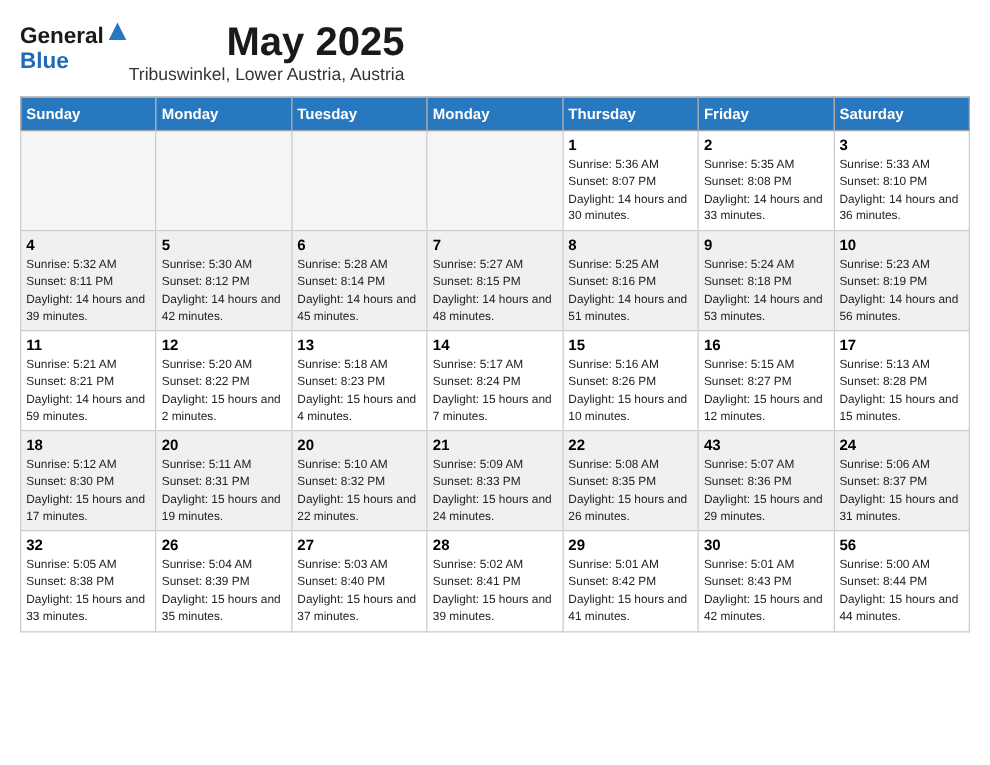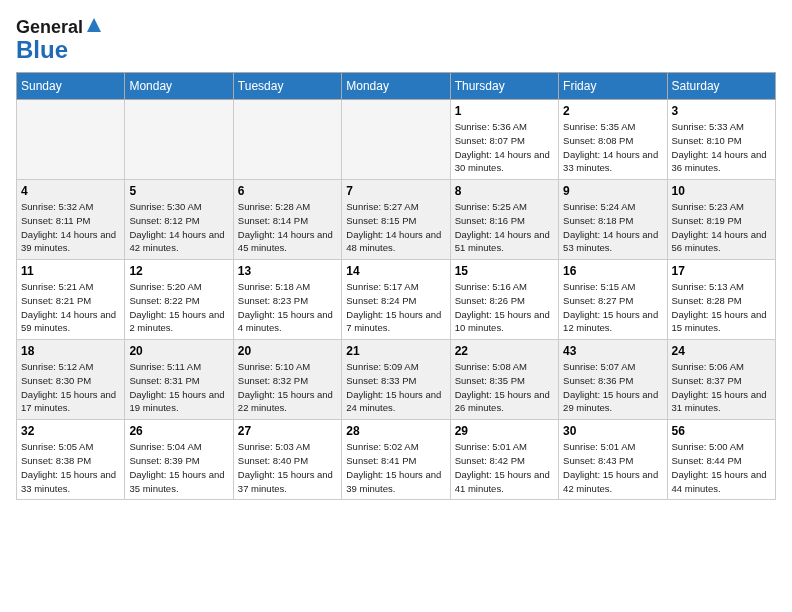--- a/index.html
+++ b/index.html
@@ -20,21 +20,21 @@
       flex-direction: column;
       align-items: flex-start;
     }
     .logo-general {
       font-size: 18px;
       font-weight: bold;
       color: #1a1a1a;
       line-height: 1;
     }
     .logo-blue {
-      font-size: 24px;
+      font-size: 18px;
       font-weight: bold;
       color: #1e6bb8;
       line-height: 1;
     }
     .logo-row {
       display: flex;
       align-items: center;
     }
     .title-block {
       text-align: right;
@@ -53,21 +53,21 @@
       width: 100%;
       border-collapse: collapse;
       font-size: 10.5px;
     }
     thead th {
       background-color: #2878c0;
       color: #fff;
       padding: 6px 4px;
       text-align: left;
       font-size: 12px;
-      font-weight: normal;
+      font-weight: bold;
       border: 1px solid #aaa;
     }
     td {
       border: 1px solid #ccc;
       vertical-align: top;
       padding: 4px 4px;
       width: calc(100% / 7);
       height: 78px;
       background: #fff;
     }
@@ -98,20 +98,24 @@
       <span class="logo-general">General</span>
       <span style="display:inline-block;margin-left:2px;">
         <svg width="18" height="18" viewBox="0 0 18 18">
           <polygon points="2,16 9,2 16,16" fill="#2878c0"></polygon>
         </svg>
       </span>
     </div>
     <div>
       <span class="logo-blue">Blue</span>
     </div>
+  </div>
+  <div class="title-block">
+    <div class="month-title">May 2025</div>
+    <div class="location-title">Tribuswinkel, Lower Austria, Austria</div>
   </div>
 </div>
 
 <table>
   <thead>
     <tr>
     <th>Sunday</th>
         <th>Monday</th>
         <th>Tuesday</th>
         <th>Monday</th>

